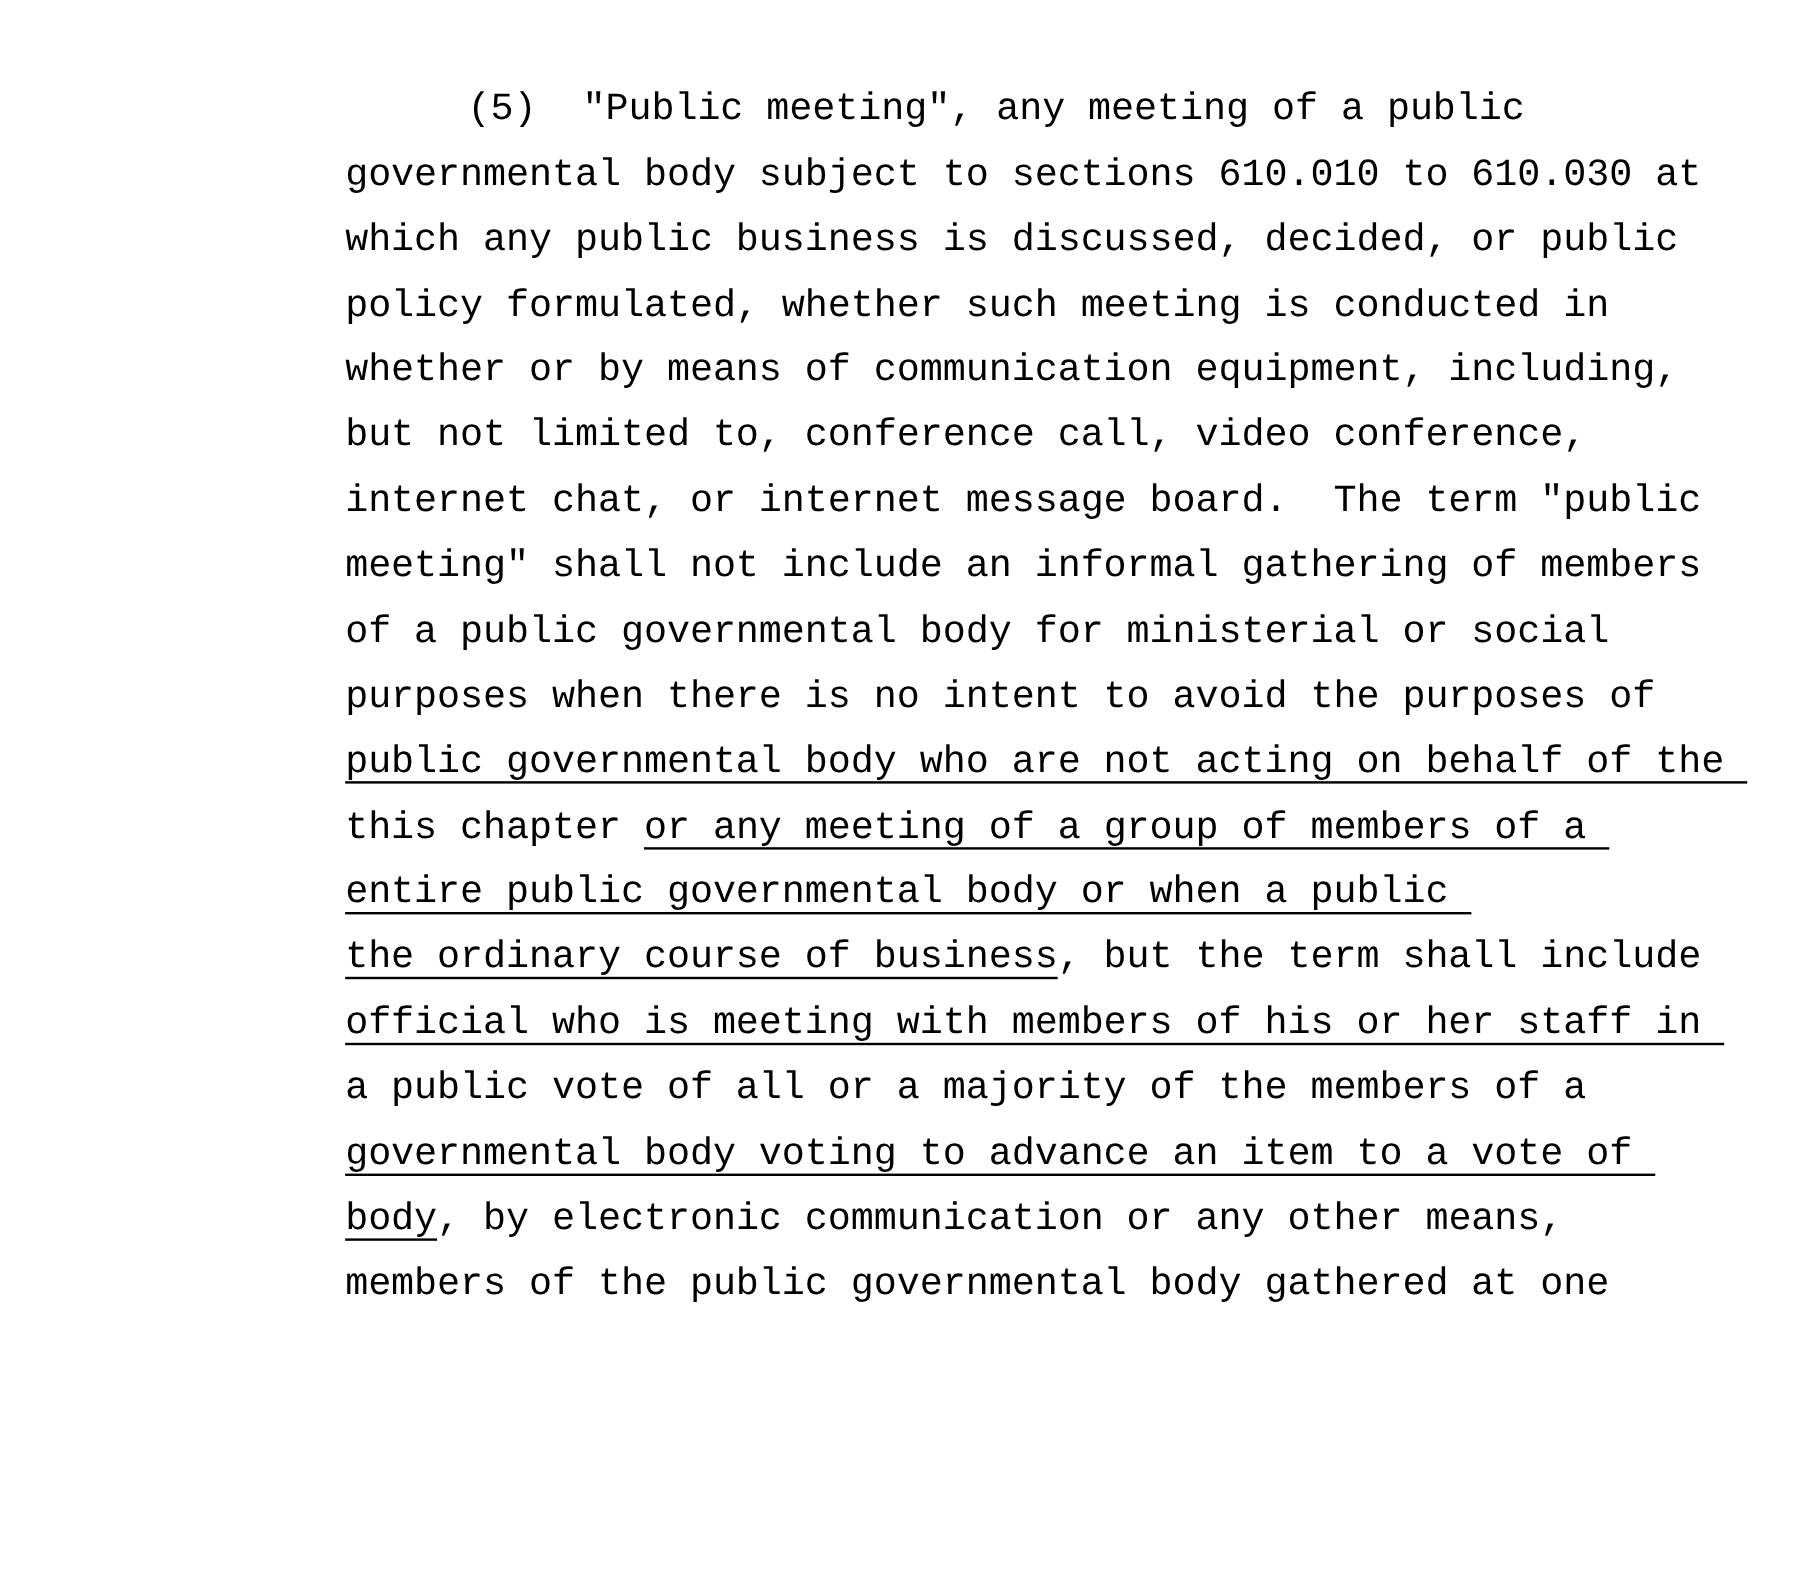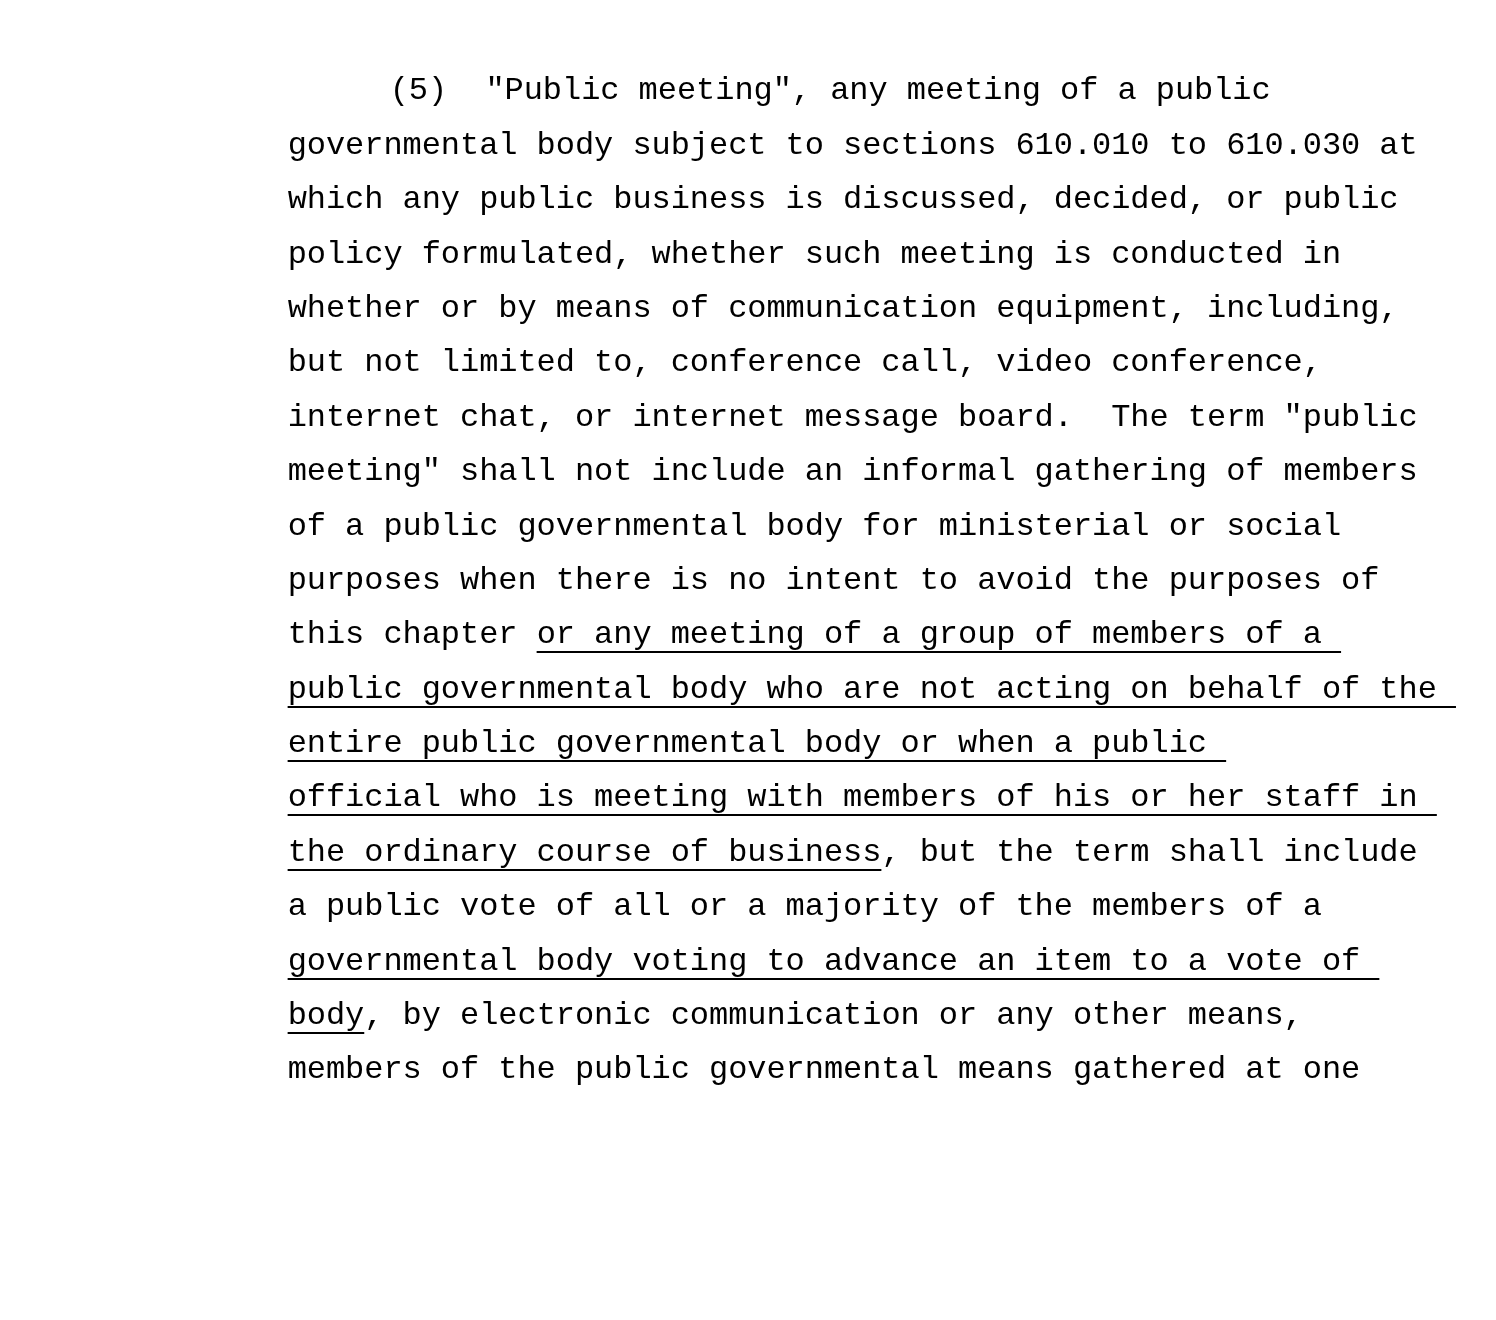--- a/index.html
+++ b/index.html
@@ -67,42 +67,42 @@
   <div class="line">
     <span class="seg">meeting" shall not include an informal gathering of members</span>
   </div>
   <div class="line">
     <span class="seg">of a public governmental body for ministerial or social</span>
   </div>
   <div class="line">
     <span class="seg">purposes when there is no intent to avoid the purposes of</span>
   </div>
   <div class="line">
-    <span class="seg">this chapter </span><span class="seg ins">or any meeting of a group of members of a </span>
+    <span class="seg ins">public governmental body who are not acting on behalf of the </span>
   </div>
   <div class="line">
-    <span class="seg ins">public governmental body who are not acting on behalf of the </span>
+    <span class="seg">this chapter </span><span class="seg ins">or any meeting of a group of members of a </span>
   </div>
   <div class="line">
     <span class="seg ins">entire public governmental body or when a public </span>
   </div>
   <div class="line">
-    <span class="seg ins">official who is meeting with members of his or her staff in </span>
+    <span class="seg ins">the ordinary course of business</span><span class="seg">, but the term shall include</span>
   </div>
   <div class="line">
-    <span class="seg ins">the ordinary course of business</span><span class="seg">, but the term shall include</span>
+    <span class="seg ins">official who is meeting with members of his or her staff in </span>
   </div>
   <div class="line">
     <span class="seg">a public vote of all or a majority of the members of a</span>
   </div>
   <div class="line">
     <span class="seg ins">governmental body voting to advance an item to a vote of </span>
   </div>
   <div class="line">
     <span class="seg ins">body</span><span class="seg">, by electronic communication or any other means,</span>
   </div>
   <div class="line">
-    <span class="seg">members of the public governmental means gathered at one</span>
+    <span class="seg">members of the public governmental body gathered at one</span>
   </div>
   <div class="line">
     
   </div>
 </div>
 
 </body></html>

